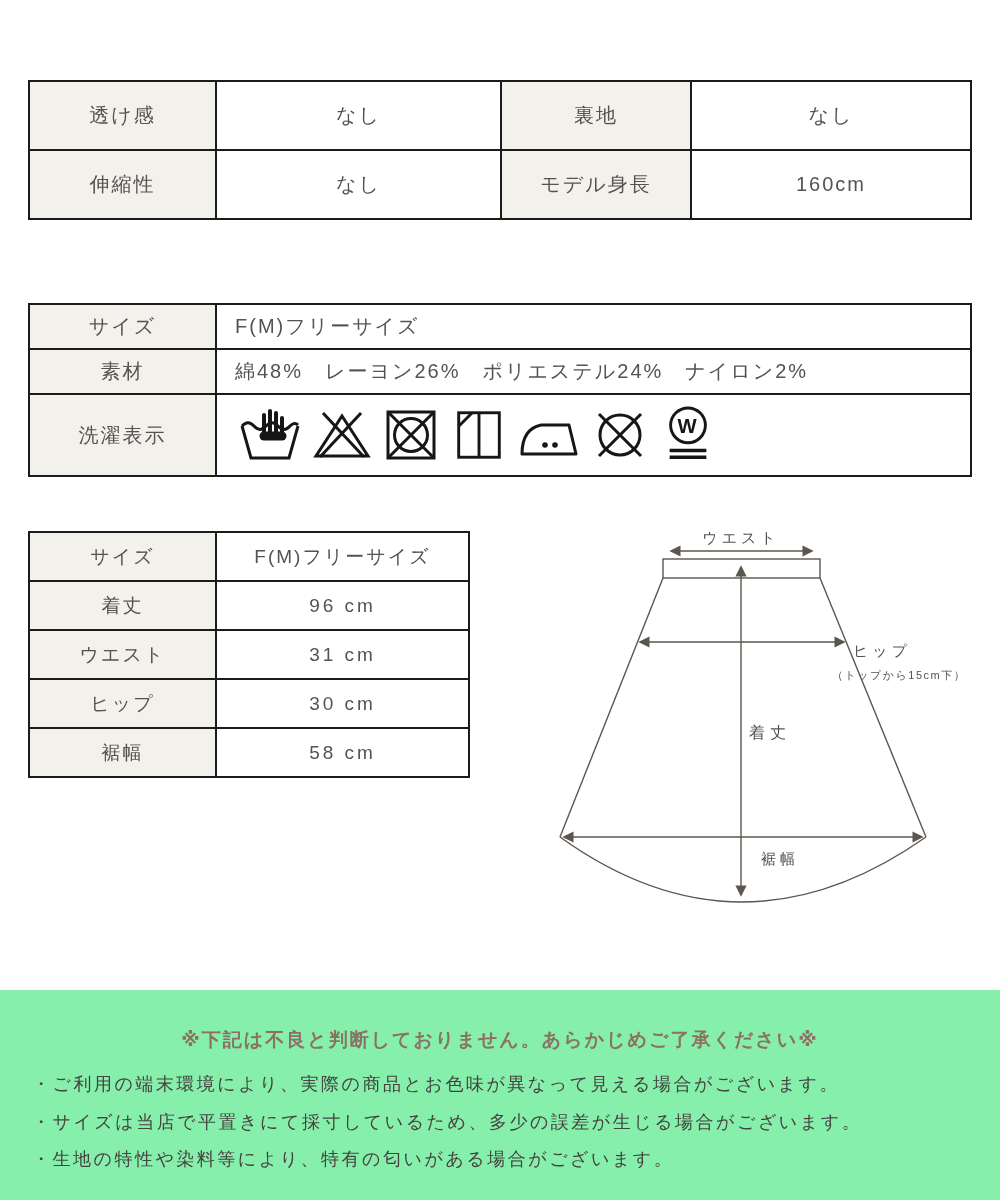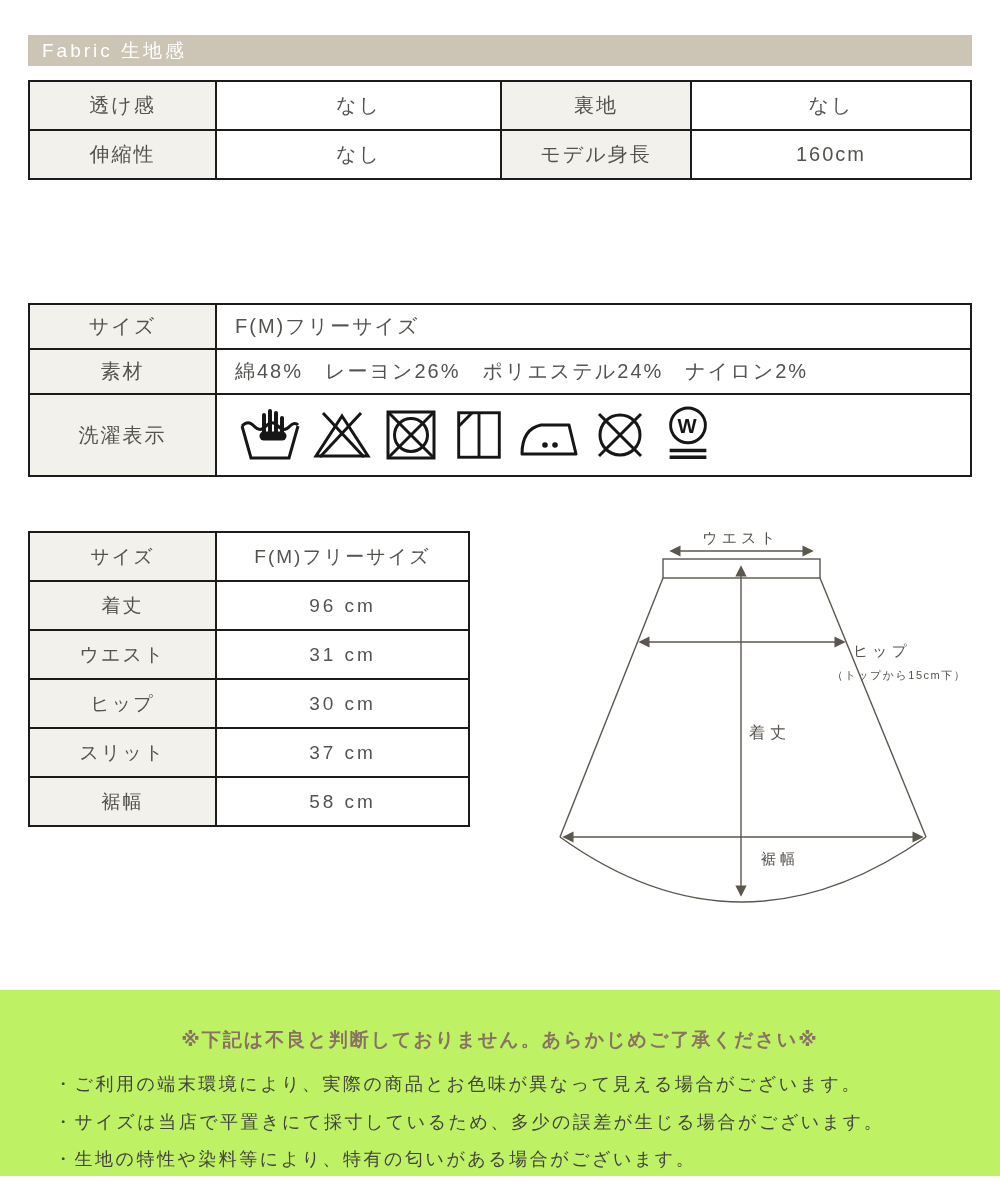--- a/index.html
+++ b/index.html
@@ -12,49 +12,48 @@
           line-height:31px; padding-left:14px; }
   #fabric-header { top:35px; }
   #size-header   { top:261px; }
 
   table.tbl { position:absolute; border-collapse:collapse; table-layout:fixed; background:#fff; }
   .tbl td { border:2px solid #1b1b1b; font-size:20px; letter-spacing:2px;
             text-align:center; vertical-align:middle; color:#555350; }
   .tbl td.lbl { background:#f3f1ec; }
 
   #fabric-table { left:28px; top:80px; width:944px; }
-  #fabric-table td { height:49px; }
+  #fabric-table td { height:69px; }
 
   #size-table { left:28px; top:303px; width:944px; }
   #size-table tr.r1 td, #size-table tr.r2 td { height:45px; }
   #size-table tr.r3 td { height:82px; }
   #size-table td.val { text-align:left; padding-left:18px; }
 
   #measure-table { left:28px; top:531px; width:442px; }
   #measure-table td { height:49px; font-size:19px; }
   #measure-table td.num { letter-spacing:3px; }
 
   .care-icons { display:flex; align-items:center; gap:9px; padding-left:2px; }
   .care-icons svg { display:block; }
 
   .diagram { position:absolute; left:540px; top:520px; width:450px; height:400px; }
   .diagram text { font-family:"Liberation Sans","DejaVu Sans",sans-serif; fill:#56524b; }
 
-  .notes { position:absolute; left:0; top:990px; width:1000px; height:186px; background:#bef264; }
+  .notes { position:absolute; left:0; top:990px; width:1000px; height:210px; background:#86efac; }
   .notes-heading { padding-top:37px; text-align:center; color:#8a7163;
           font-weight:bold; font-size:19px; letter-spacing:2px; }
-  .notes-list { margin-top:13px; padding-left:54px; }
+  .notes-list { margin-top:13px; padding-left:32px; }
   .notes-item { font-size:18px; letter-spacing:2.5px; line-height:37.5px; color:#45433f; }
 </style>
 </head>
 <body>
 
 <div class="page">
 
-  <div class="section-header" id="fabric-header">Fabric 生地感</div>
 
   <table class="tbl" id="fabric-table">
     <colgroup>
         <col style="width:187px">
         <col style="width:285px">
         <col style="width:190px">
         <col>
       </colgroup>
     <tbody>
       <tr>
@@ -172,24 +171,20 @@
         <td class="lbl">着丈</td>
         <td class="val num">96 cm</td>
       </tr>
       <tr>
         <td class="lbl">ウエスト</td>
         <td class="val num">31 cm</td>
       </tr>
       <tr>
         <td class="lbl">ヒップ</td>
         <td class="val num">30 cm</td>
-      </tr>
-      <tr>
-        <td class="lbl">スリット</td>
-        <td class="val num">37 cm</td>
       </tr>
       <tr>
         <td class="lbl">裾幅</td>
         <td class="val num">58 cm</td>
       </tr>
     </tbody>
   </table>
 
   <svg class="diagram" viewBox="0 0 450 400">
     <defs>

